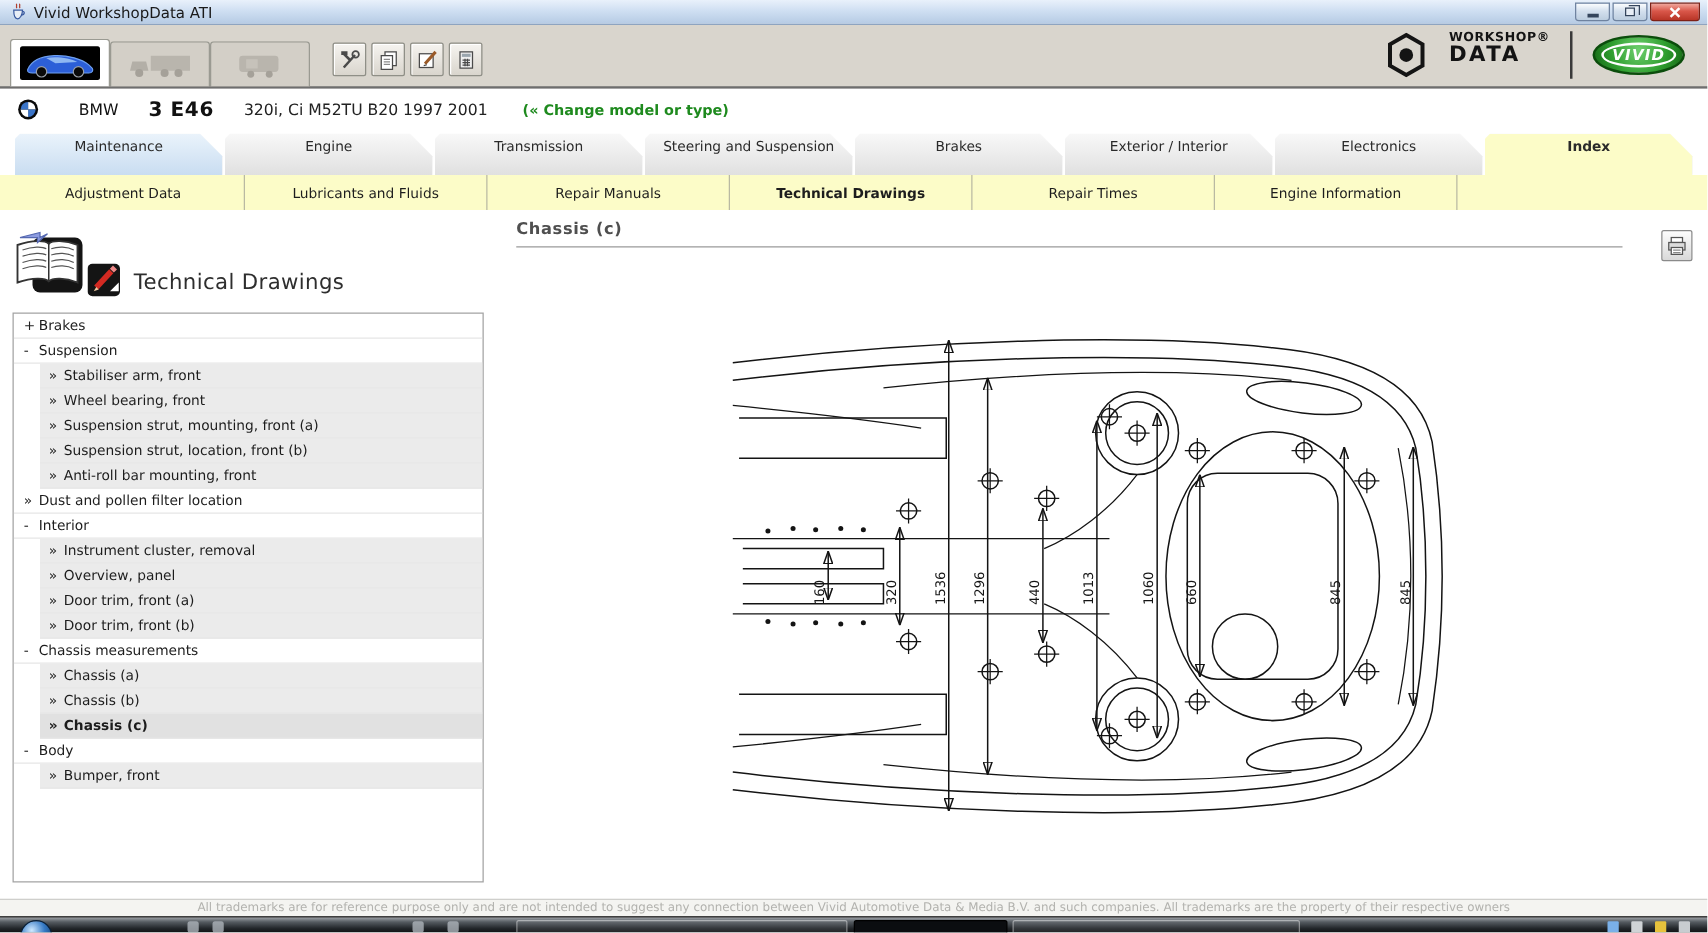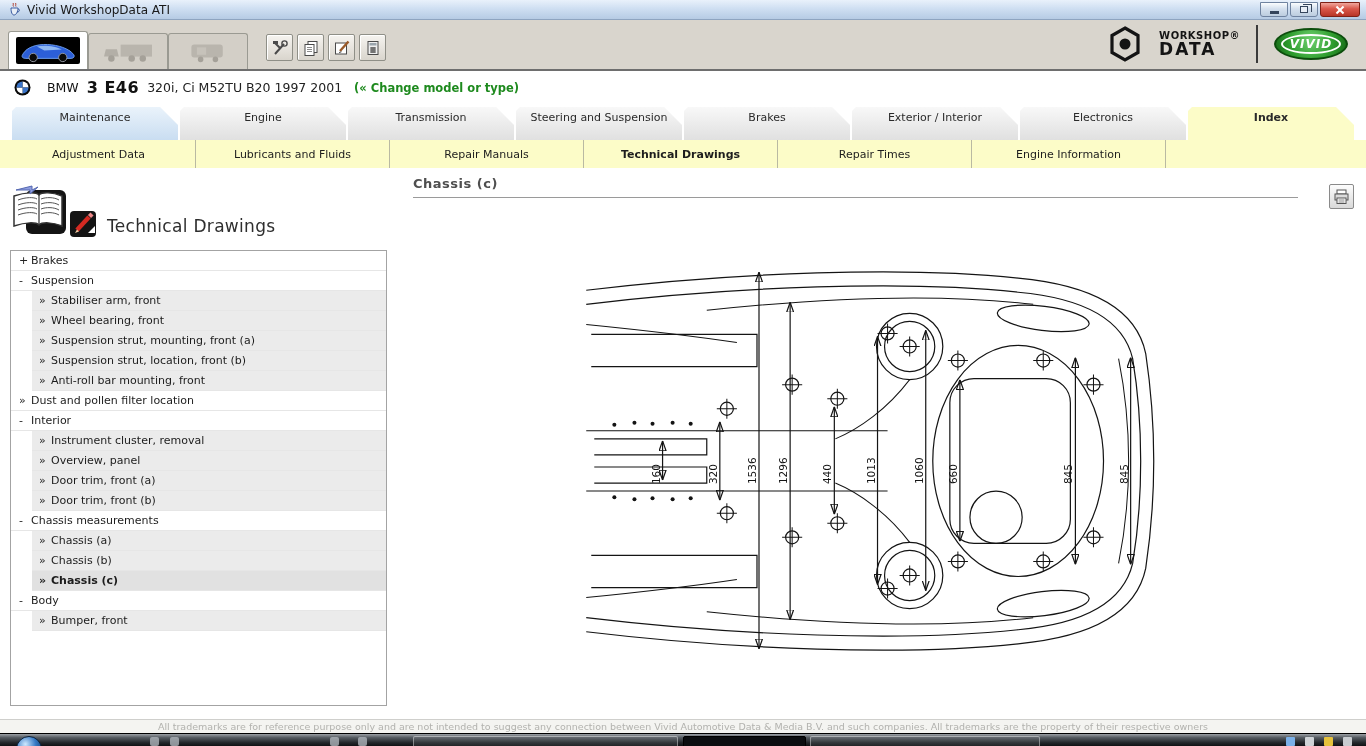--- a/index.html
+++ b/index.html
@@ -28,33 +28,33 @@
     display:flex; align-items:flex-end; padding:0 8px; }
   .vtab { width:80px; height:36px; border:1px solid #9a9a92; border-bottom:none; border-radius:3px 3px 0 0;
     display:flex; align-items:center; justify-content:center; background:#d3cfc7; }
   .vtab.active { background:#fff; height:38px; }
   .vtab .imgbox { width:64px; height:27px; background:#000; border-radius:2px; display:flex; align-items:center; justify-content:center; }
   .vtab.dim .imgbox { background:transparent; opacity:.45; }
   .toolbtns { display:flex; gap:4px; margin-left:18px; margin-bottom:8px; }
   .tbtn { width:27px; height:27px; border:1px solid #8f8f87; border-radius:2px;
     background:linear-gradient(#f6f4f0,#d9d5cd); box-shadow:inset 1px 1px 0 #fff; display:flex; align-items:center; justify-content:center; }
   .logos { margin-left:auto; display:flex; align-items:center; gap:16px; margin-bottom:6px; padding-right:10px; }
-  .wd-logo { display:flex; align-items:center; gap:16px; }
+  .wd-logo { display:flex; gap:16px; }
   .wd-text { line-height:1; color:#141414; }
   .wd-l1 { font-size:10px; font-weight:800; letter-spacing:.5px; }
   .wd-l2 { font-size:17px; font-weight:900; letter-spacing:2px; }
   .logo-divider { width:2px; height:38px; background:#3a3a3a; }
   .vivid-logo { width:74px; height:32px; border-radius:50%; border:2px solid #0c4d0c;
     background:radial-gradient(circle at 50% 35%, #6fcf6f, #2f9e2f 55%, #146514);
     display:flex; align-items:center; justify-content:center; }
   .vivid-inner { border:2px solid #fff; border-radius:50%; padding:0 7px; color:#fff;
     font-weight:bold; font-style:italic; font-size:12px; letter-spacing:1px; line-height:16px; }
 
   
-  .vehrow { height:33px; flex:0 0 33px; background:#fff; display:flex; align-items:center; padding-left:14px; gap:8px; }
+  .vehrow { height:33px; flex:0 0 33px; background:#fff; display:flex; align-items:center; padding-left:14px; gap:24px; }
   .veh-make { font-size:12.5px; color:#111; margin-left:8px; }
   .veh-model { font-size:16px; font-weight:bold; color:#111; letter-spacing:.5px; }
   .veh-type { font-size:12.5px; color:#222; }
   .change-link { font-size:11.5px; font-weight:bold; color:#1e8a1e; margin-left:4px; cursor:pointer; }
 
   
   .tabsrow { height:36px; flex:0 0 36px; background:#fff; display:flex; align-items:flex-end; gap:2px; padding:0 12px; }
   .mtab { flex:1; height:33px; padding-top:4px; text-align:center; font-size:11px; line-height:13px; color:#2a2a2a;
     background:linear-gradient(#f8f8f8,#e0e0e0); filter:drop-shadow(0 0 1px #8f8f8f);
     clip-path:polygon(0 100%, 0 4px, 4px 0, calc(100% - 18px) 0, 100% 18px, 100% 100%); }

